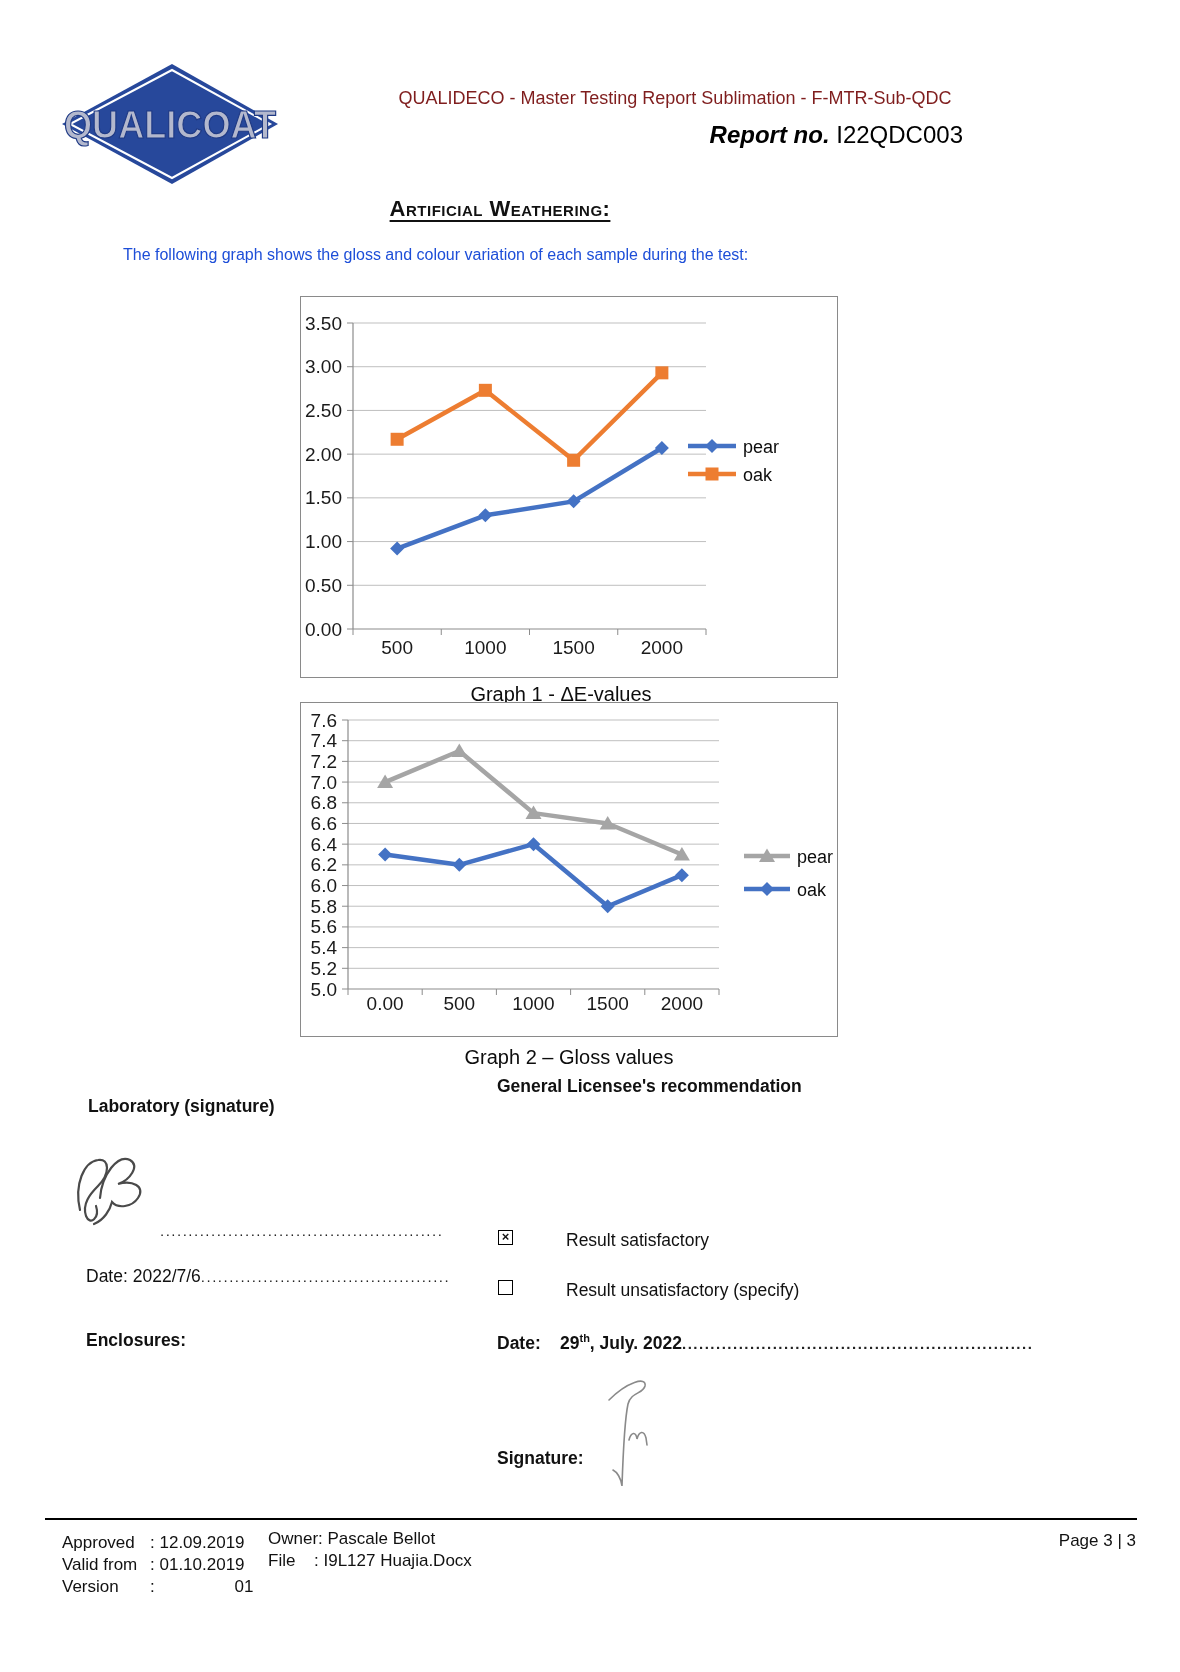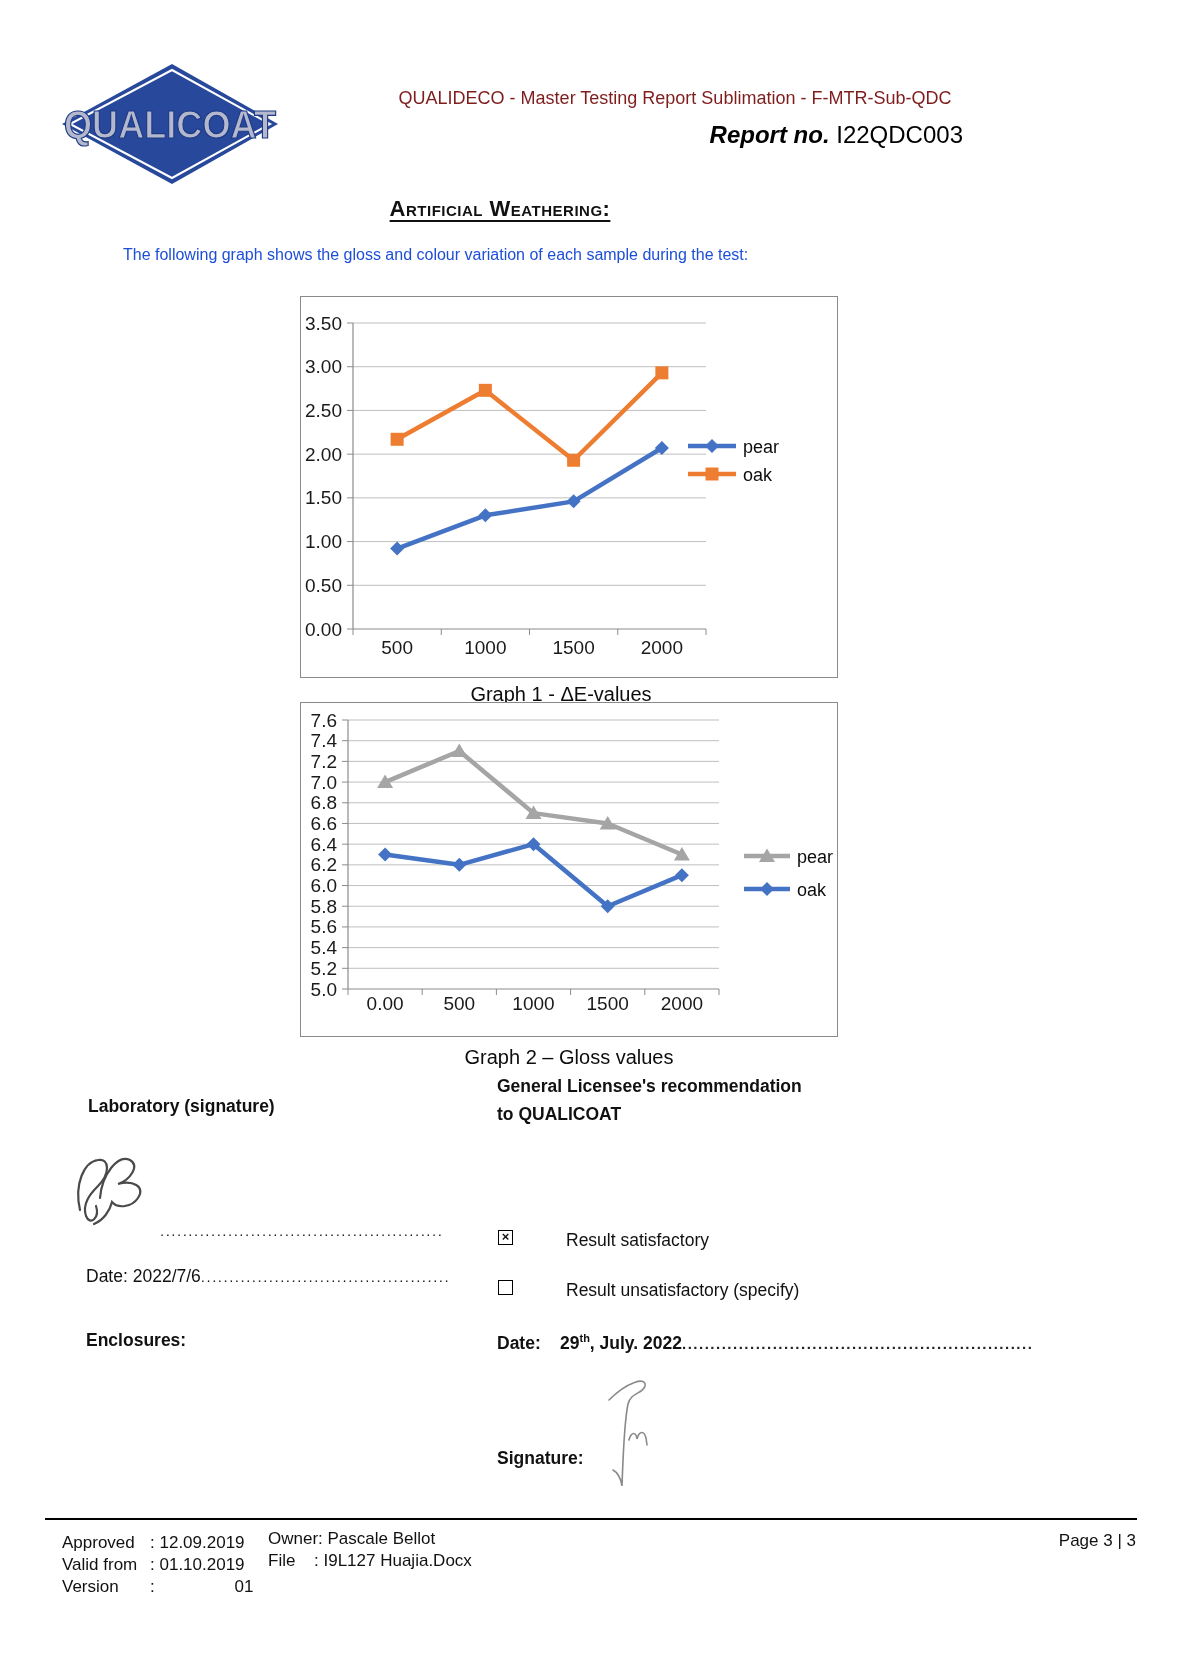--- a/index.html
+++ b/index.html
@@ -205,21 +205,20 @@
 
   <div class="abs t17" style="left:66px;top:1266px;">
     <span>Date:</span>
     <span>2022/7/6</span><span class="dots">............................................</span>
   </div>
 
   <div class="abs t17 b" style="left:66px;top:1330px;">Enclosures:</div>
 
   <div class="abs t17 b" style="left:477px;top:1072px;width:360px;line-height:28px;">
     <div>General Licensee's recommendation</div>
-    <div>to QUALICOAT</div>
   </div>
 
   <div class="abs t17 cb-row" style="left:478px;top:1230px;">
     <span class="cb"><span>×</span></span>
     <span class="cb-gap"></span>
     <span>Result satisfactory</span>
   </div>
 
   <div class="abs t17 cb-row" style="left:478px;top:1280px;">
     <span class="cb"></span>

